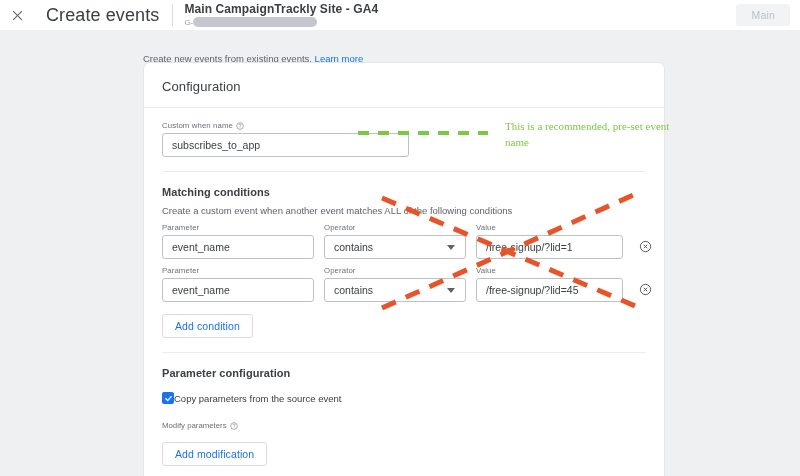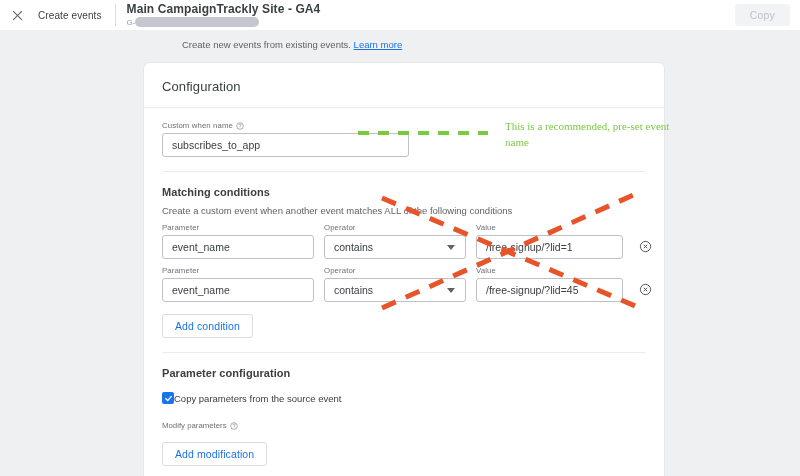--- a/index.html
+++ b/index.html
@@ -30,23 +30,23 @@
   }
   .close-btn {
     width: 22px; height: 22px;
     display: flex; align-items: center; justify-content: center;
     color: #5f6368;
     flex: 0 0 auto;
     cursor: pointer;
   }
   .close-btn svg { display:block; }
   .topbar-title {
-    font-size: 10px;
-    color: #3c4043;
-    margin-left: 10px;
+    font-size: 18px;
+    color: #3c4043;
+    margin-left: 18px;
     white-space: nowrap;
     letter-spacing: .1px;
   }
   .topbar-divider {
     width: 1px;
     height: 22px;
     background: #dadce0;
     margin: 0 11px 0 13px;
     flex: 0 0 auto;
   }
@@ -96,24 +96,23 @@
   .page {
     position: absolute;
     left: 0; top: 30px;
     width: 800px;
     height: 446px;
     background: #eef0f2;
   }
   .intro {
     position: absolute;
     left: 143px;
-    top: 9px;
+    top: 23px;
     font-size: 9.5px;
     color: #5f6368;
-    margin-left: 39px;
   }
   .intro a {
     color: #1a73e8;
     text-decoration: underline;
   }
 
   .card {
     position: absolute;
     left: 143px;
     top: 32px;
@@ -305,21 +304,21 @@
   <div class="topbar-title">Create events</div>
   <div class="topbar-divider"></div>
   <div class="prop-block">
     <div class="prop-name">Main CampaignTrackly Site - GA4</div>
     <div class="prop-id-row">
       <span class="prop-id-prefix">G-</span>
       <span class="prop-id-redacted"></span>
     </div>
   </div>
   <div class="topbar-spacer"></div>
-  <button class="save-btn">Copy</button>
+  <button class="save-btn">Main</button>
 </div>
 
 <div class="page">
 
   <div class="intro">
     <span>Create new events from existing events.</span>
     <a href="#">Learn more</a>
   </div>
 
   <div class="card">

